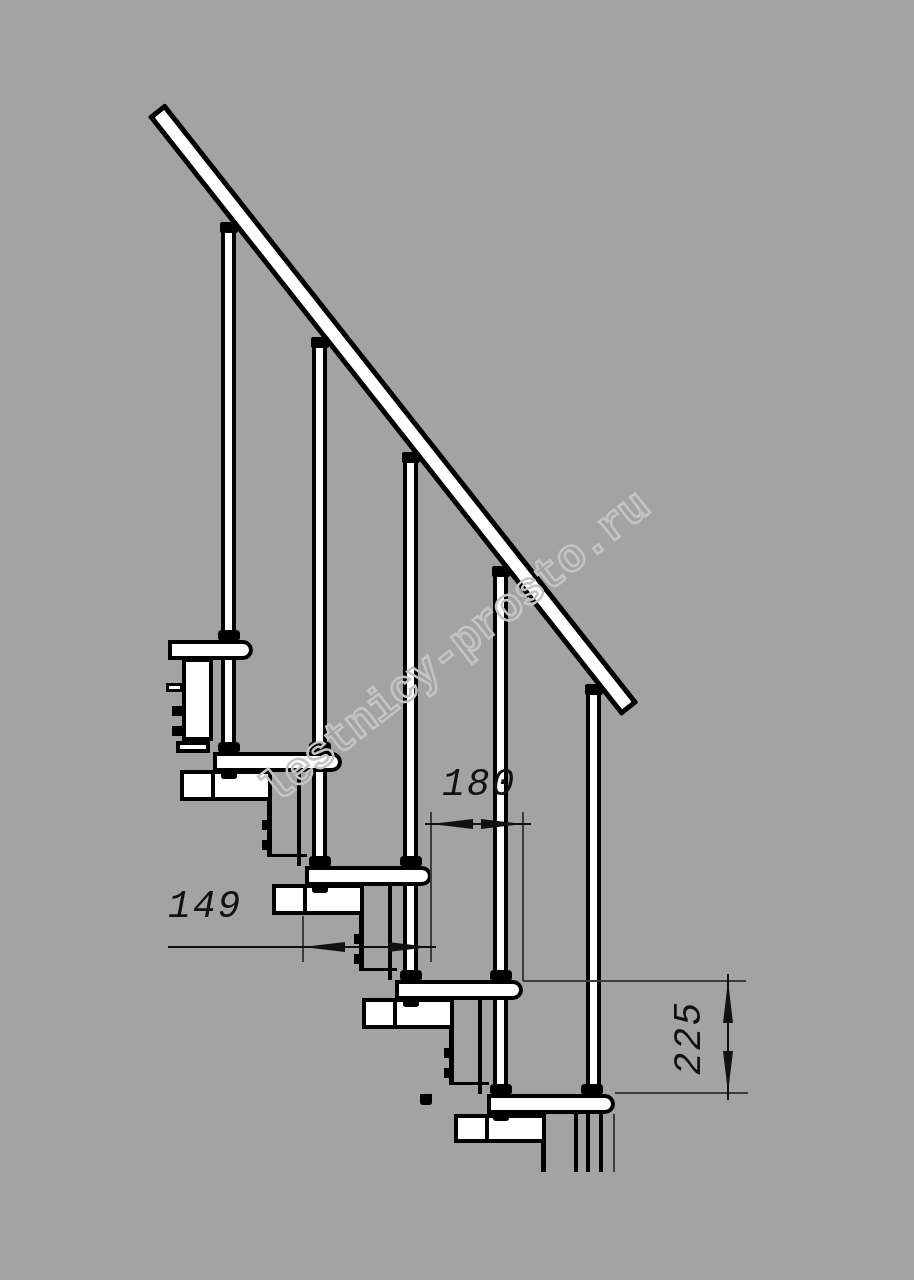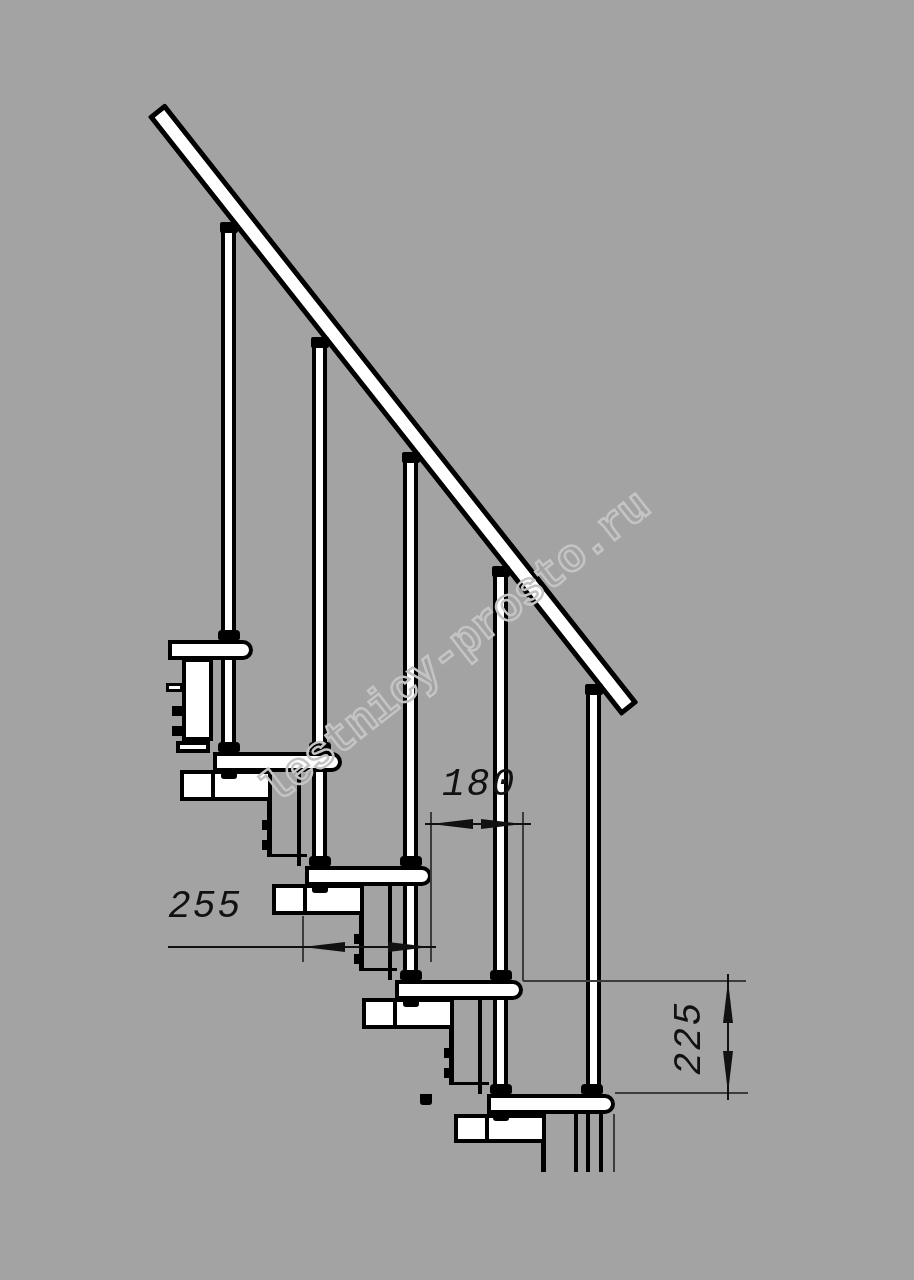--- a/index.html
+++ b/index.html
@@ -135,21 +135,21 @@
   <div class="abs ext" style="left:522px;top:812px;width:2px;height:169px;"></div>
   <div class="abs dim" style="left:425px;top:823px;width:106px;height:2px;"></div>
   <div class="abs arl" style="left:431px;top:819px;"></div>
   <div class="abs arr" style="left:481px;top:819px;"></div>
   <div class="abs dimtext" style="left:442px;top:763px;">180</div>
 
   <div class="abs ext" style="left:302px;top:916px;width:2px;height:46px;"></div>
   <div class="abs dim" style="left:168px;top:946px;width:268px;height:2px;"></div>
   <div class="abs arl" style="left:303px;top:942px;"></div>
   <div class="abs arr" style="left:388px;top:942px;"></div>
-  <div class="abs dimtext" style="left:168px;top:885px;">255</div>
+  <div class="abs dimtext" style="left:168px;top:885px;">149</div>
 
   <div class="abs ext" style="left:523px;top:980px;width:223px;height:2px;"></div>
   <div class="abs ext" style="left:615px;top:1092px;width:133px;height:2px;"></div>
   <div class="abs dim" style="left:727px;top:974px;width:2px;height:126px;"></div>
   <div class="abs aru" style="left:723px;top:981px;"></div>
   <div class="abs ard" style="left:723px;top:1051px;"></div>
   <div class="abs dimtext dimtext-rot" style="left:649px;top:1018px;width:80px;height:40px;">225</div>
 
   <div class="abs watermark" style="left:456px;top:649px;">lestnicy-prosto.ru</div>
 

